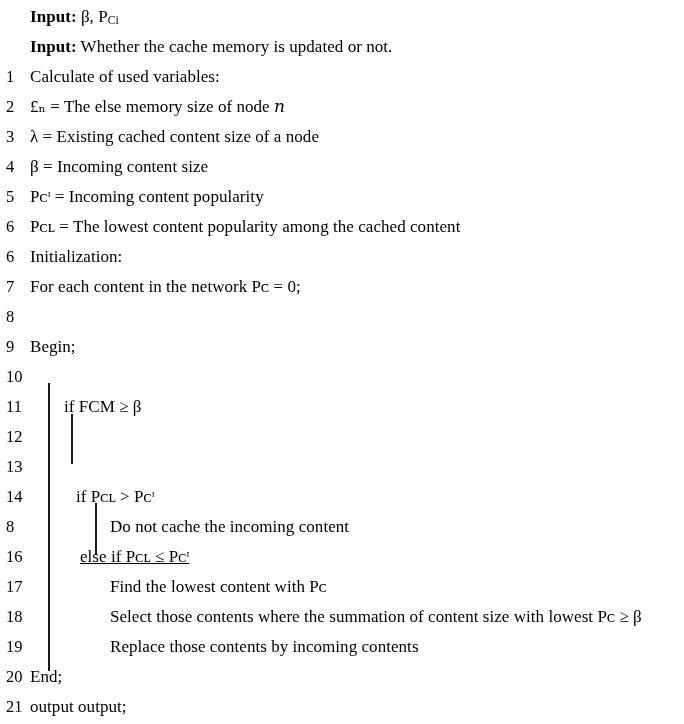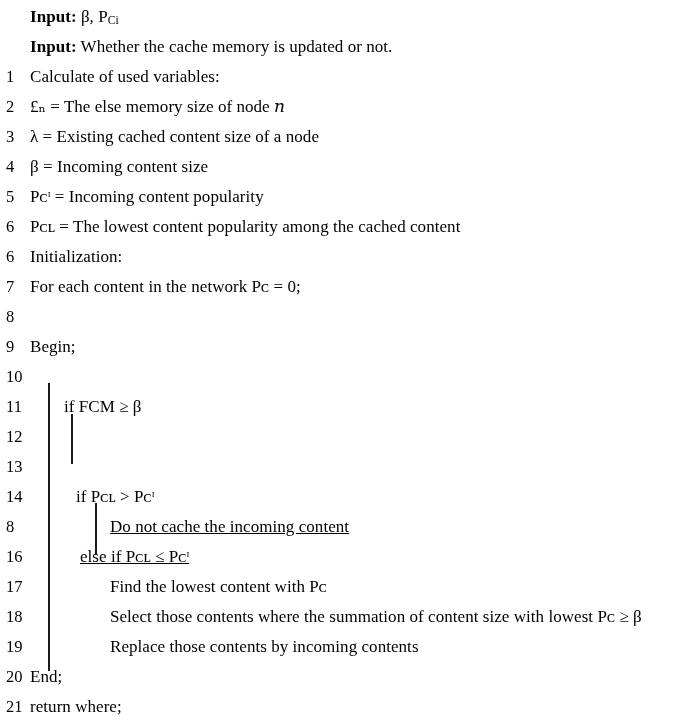--- a/index.html
+++ b/index.html
@@ -50,21 +50,21 @@
     line-height: 30px;
     letter-spacing: 0.05px;
   }
 
   
   .ind0  { left: 30px; }
   .ind1  { left: 64px; }   
   .ind1b { left: 59px; }   
   .ind2  { left: 88px; }   
   .ind3  { left: 76px; }   
-  .ind4  { left: 110px; text-decoration: underline; }  
+  .ind4  { left: 110px; }  
   .ind3b { left: 80px; text-decoration: underline; }   
   .ind5  { left: 110px; }  
 
   .bold { font-weight: bold; }
 
   
   sub {
     font-size: 0.68em;
     vertical-align: -0.16em;
     letter-spacing: 0;
@@ -185,21 +185,21 @@
       <div class="row">
         <span class="num">19</span>
         <span class="txt ind5">Replace those contents by incoming contents</span>
       </div>
       <div class="row">
         <span class="num">20</span>
         <span class="txt ind0">End;</span>
       </div>
       <div class="row">
         <span class="num">21</span>
-        <span class="txt ind0">return where;</span>
+        <span class="txt ind0">output output;</span>
       </div>
     </div>
 
   <div class="rule" id="rule-outer"></div>
   <div class="rule" id="rule-inner-1"></div>
   <div class="rule" id="rule-inner-2"></div>
 
 </div>
 
 </body></html>

